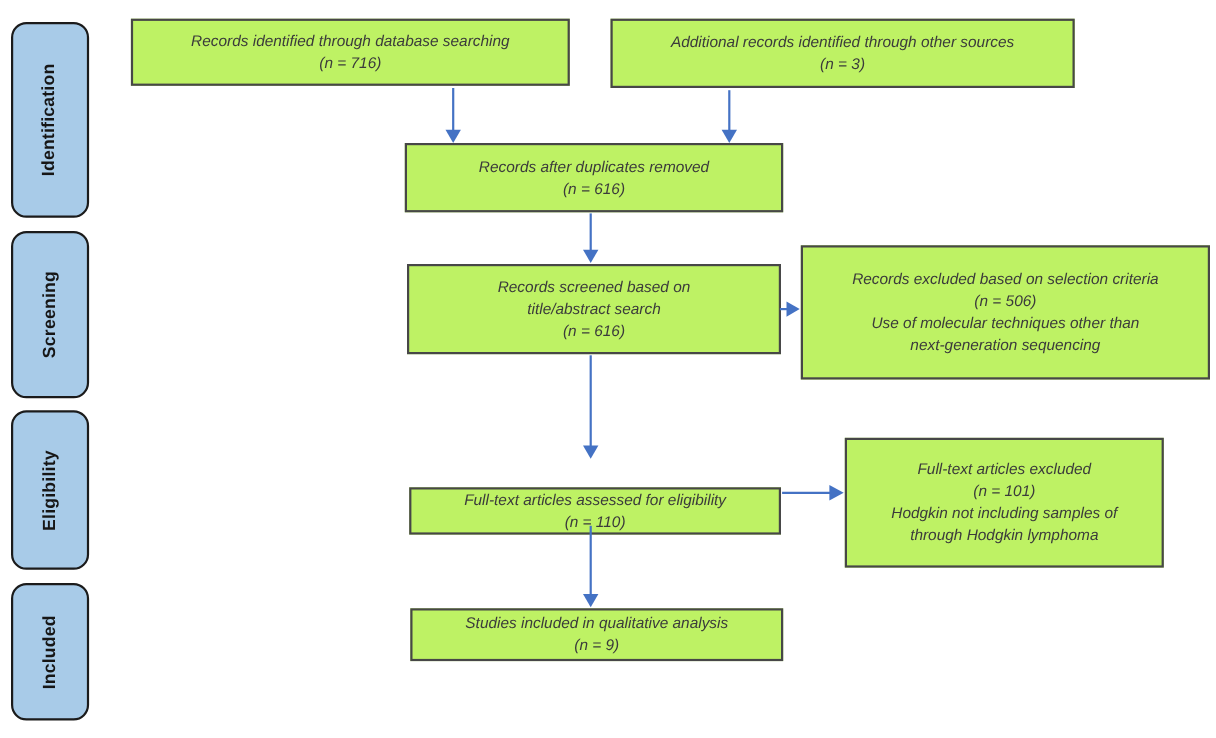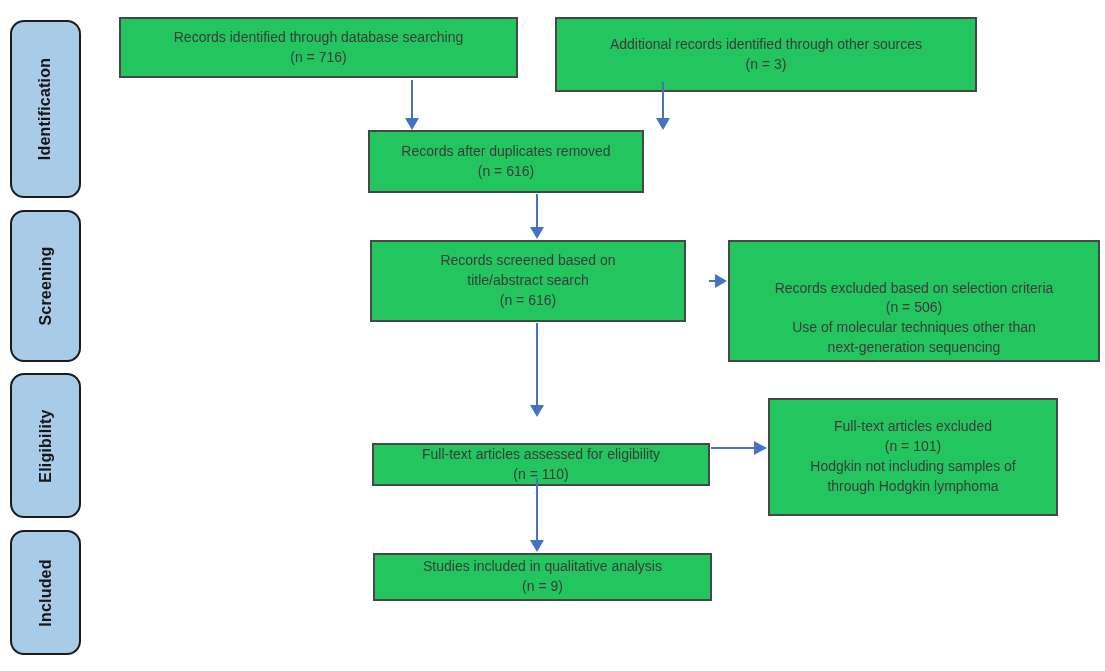--- a/index.html
+++ b/index.html
@@ -33,35 +33,36 @@
     transform:rotate(-90deg);
     white-space:nowrap;
     font-weight:bold;
     font-size:16px;
     color:#161616;
     letter-spacing:0.2px;
   }
   
   .fbox{
     position:absolute;
-    background:#22c55e;
+    background:#bef264;
     border:2px solid var(--box-border);
     display:flex;flex-direction:column;
     align-items:center;justify-content:center;
     text-align:center;
     font-size:14px;
     line-height:1.42;
     padding:2px 8px;
+    font-style:italic;
   }
   .fbox div{white-space:nowrap;}
   #box-identified       {left:119px;top:17px;  width:399px;height:61px;}
-  #box-additional       {left:555px;top:17px;  width:422px;height:75px;}
-  #box-duplicates       {left:368px;top:130px; width:276px;height:63px;}
-  #box-screened         {left:370px;top:240px; width:316px;height:82px;}
-  #box-excluded-screen  {left:728px;top:240px; width:372px;height:122px;justify-content:flex-end;}
+  #box-additional       {left:555px;top:17px;  width:422px;height:63px;}
+  #box-duplicates       {left:368px;top:130px; width:344px;height:63px;}
+  #box-screened         {left:370px;top:240px; width:340px;height:82px;}
+  #box-excluded-screen  {left:728px;top:223px; width:372px;height:122px;}
   #box-fulltext         {left:372px;top:443px; width:338px;height:43px;}
   #box-excluded-fulltext{left:768px;top:398px; width:290px;height:118px;}
   #box-included         {left:373px;top:553px; width:339px;height:48px;}
   svg.arrows{position:absolute;left:0;top:0;pointer-events:none;}
   svg .shaft{stroke:var(--arrow);stroke-width:2px;}
   svg .head{fill:var(--arrow);}
 </style>
 </head>
 <body>
 

